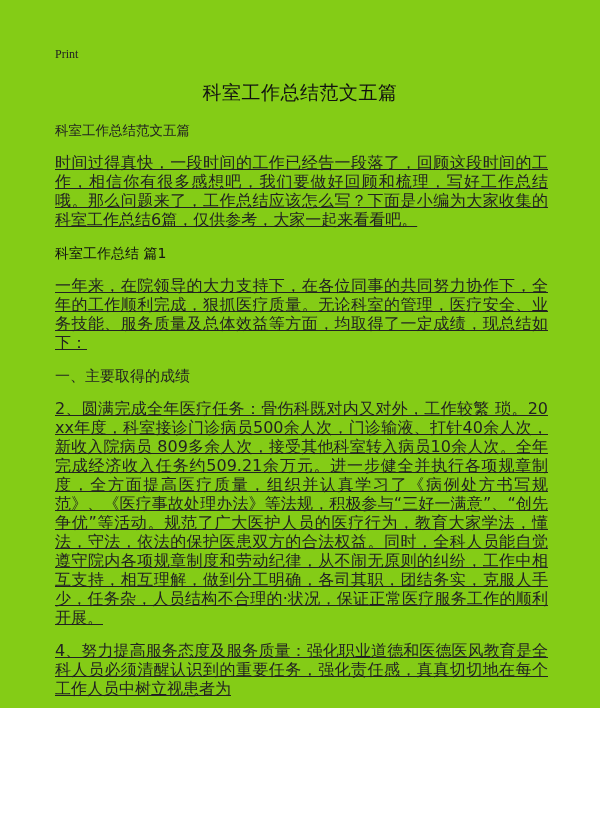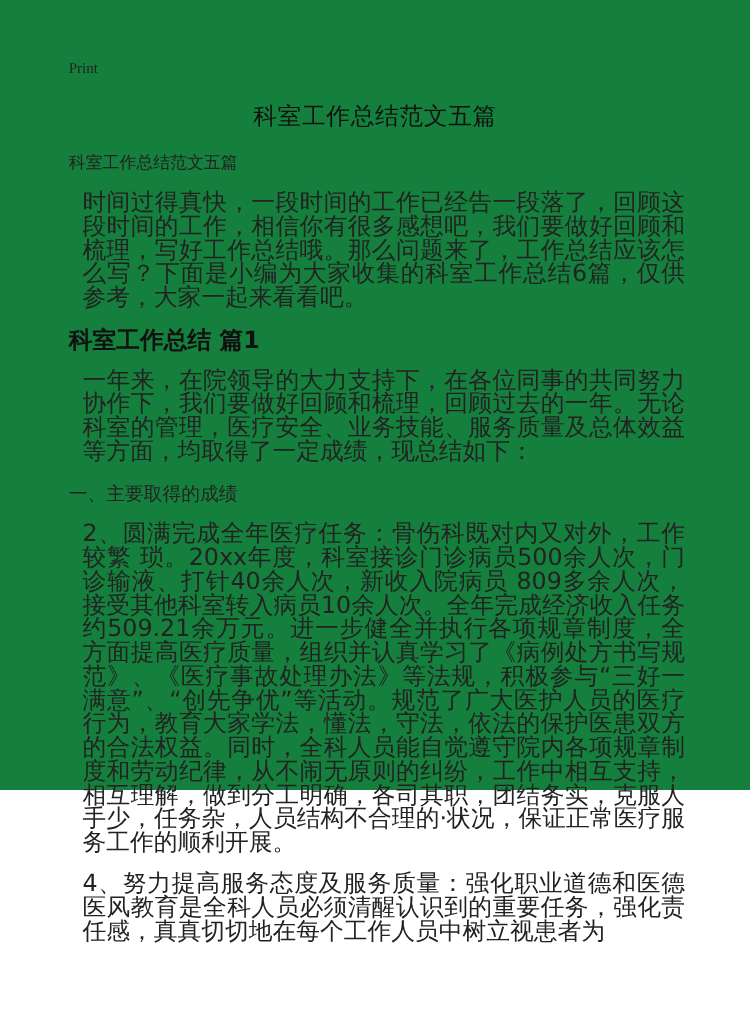--- a/index.html
+++ b/index.html
@@ -12,22 +12,22 @@
     height: 828px;
     overflow: hidden;
     position: relative;
     font-family: "DejaVu Sans", "Liberation Sans", sans-serif;
     color: #1a1a1a;
   }
   .page {
     position: absolute;
     left: 0; top: 0;
     width: 600px;
-    height: 632px;
-    background: #15803d;
+    height: 708px;
+    background: #84cc16;
   }
   .print-label {
     position: absolute;
     left: 55px;
     top: 47px;
     font-family: "Liberation Serif", "DejaVu Serif", serif;
     font-size: 12px;
     color: #222;
   }
   .doc-title {
@@ -46,30 +46,31 @@
     top: 120px;
     width: 493px;
   }
   .subtitle {
     font-size: 13.5px;
     line-height: 20px;
     margin: 0 0 13px 0;
     color: #222;
   }
   p {
-    margin: 0 0 14px 11px;
-    font-size: 19px;
+    margin: 0 0 14px 0;
+    font-size: 16px;
     line-height: 19px;
     color: #222;
     text-align: justify;
     word-break: break-all;
+    text-decoration: underline;
   }
   .section-heading {
-    font-size: 19px;
-    font-weight: bold;
+    font-size: 14px;
+    font-weight: normal;
     line-height: 20px;
     margin: 0 0 13px 0;
     color: #111;
   }
   .list-heading {
     font-size: 15px;
     line-height: 20px;
     margin: 0 0 13px 0;
     color: #222;
   }
@@ -82,20 +83,20 @@
 
   <div class="doc-title">科室工作总结范文五篇</div>
 
   <div class="content">
     <div class="subtitle">科室工作总结范文五篇</div>
 
     <p>时间过得真快，一段时间的工作已经告一段落了，回顾这段时间的工作，相信你有很多感想吧，我们要做好回顾和梳理，写好工作总结哦。那么问题来了，工作总结应该怎么写？下面是小编为大家收集的科室工作总结6篇，仅供参考，大家一起来看看吧。</p>
 
     <div class="section-heading">科室工作总结 篇1</div>
 
-    <p>一年来，在院领导的大力支持下，在各位同事的共同努力协作下，我们要做好回顾和梳理，回顾过去的一年。无论科室的管理，医疗安全、业务技能、服务质量及总体效益等方面，均取得了一定成绩，现总结如下：</p>
+    <p>一年来，在院领导的大力支持下，在各位同事的共同努力协作下，全年的工作顺利完成，狠抓医疗质量。无论科室的管理，医疗安全、业务技能、服务质量及总体效益等方面，均取得了一定成绩，现总结如下：</p>
 
     <div class="list-heading">一、主要取得的成绩</div>
 
     <p>2、圆满完成全年医疗任务：骨伤科既对内又对外，工作较繁 琐。20xx年度，科室接诊门诊病员500余人次，门诊输液、打针40余人次，新收入院病员 809多余人次，接受其他科室转入病员10余人次。全年完成经济收入任务约509.21余万元。进一步健全并执行各项规章制度，全方面提高医疗质量，组织并认真学习了《病例处方书写规范》、《医疗事故处理办法》等法规，积极参与“三好一满意”、“创先争优”等活动。规范了广大医护人员的医疗行为，教育大家学法，懂法，守法，依法的保护医患双方的合法权益。同时，全科人员能自觉遵守院内各项规章制度和劳动纪律，从不闹无原则的纠纷，工作中相互支持，相互理解，做到分工明确，各司其职，团结务实，克服人手少，任务杂，人员结构不合理的·状况，保证正常医疗服务工作的顺利开展。</p>
     <p>4、努力提高服务态度及服务质量：强化职业道德和医德医风教育是全科人员必须清醒认识到的重要任务，强化责任感，真真切切地在每个工作人员中树立视患者为</p>
   </div>
 </div>
 
 </body></html>

